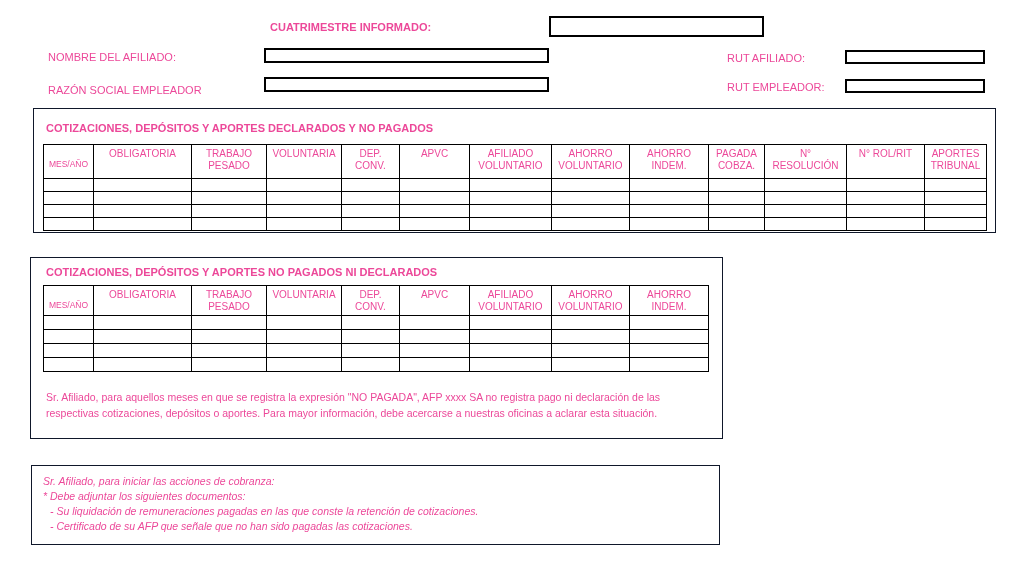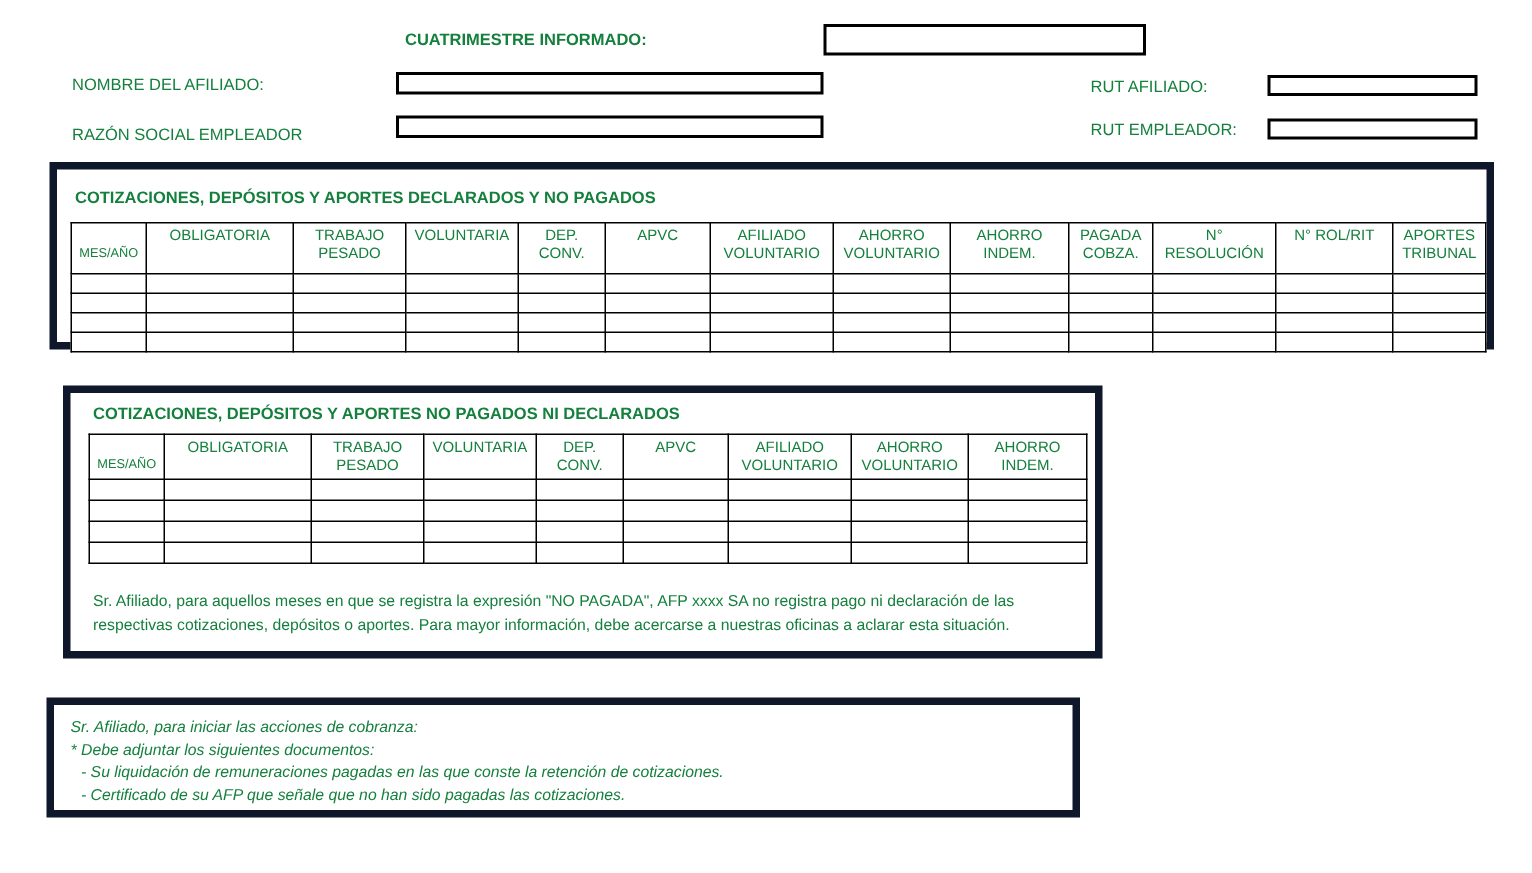--- a/index.html
+++ b/index.html
@@ -1,25 +1,25 @@
 <!DOCTYPE html>
 <html><head>
 <meta charset="utf-8">
 <style>
   * { margin:0; padding:0; box-sizing:border-box; }
   html,body { background:#e9e9e9; }
   .page {
     position:relative; width:1021px; height:582px; background:#ffffff;
-    font-family:"Liberation Sans", sans-serif; color:#15803d;
+    font-family:"Liberation Sans", sans-serif; color:#ec4899;
     overflow:hidden; margin:0 auto;
   }
   .lbl { position:absolute; font-size:11px; white-space:nowrap; }
   .bold { font-weight:bold; }
   .fieldbox { position:absolute; border:2px solid #000; background:#fff; font-size:10px; padding:1px 3px; overflow:hidden; }
-  .section { position:absolute; border:5px solid #0f172a; background:#fff; }
+  .section { position:absolute; border:1px solid #0f172a; background:#fff; }
   .sec-title { position:absolute; font-size:11px; font-weight:bold; white-space:nowrap; }
   table.formtable { position:absolute; border-collapse:collapse; table-layout:fixed; background:#fff; }
   table.formtable th, table.formtable td { border:1px solid #000; padding:0 1px; overflow:hidden; }
   table.formtable th {
     font-weight:normal; font-size:10px; line-height:11.5px;
     text-align:center; vertical-align:top; padding-top:3px;
   }
   table.formtable th.small-head { font-size:8.5px; padding-top:14px; }
   table.formtable td { font-size:10px; text-align:center; }
   .t1 thead tr { height:34px; }
@@ -144,21 +144,21 @@
             <td></td>
             <td></td>
             <td></td>
             <td></td>
             <td></td>
           </tr>
         </tbody>
       </table>
   </div>
 
-  <div class="section" style="left:30px; top:257px; width:693px; height:182px;margin-left:12px;">
+  <div class="section" style="left:30px; top:257px; width:693px; height:182px;">
     <div class="sec-title" style="left:15px; top:8px;">COTIZACIONES, DEPÓSITOS Y APORTES NO PAGADOS NI DECLARADOS</div>
     <table class="formtable t2" style="left:12px; top:27px; width:665px;">
         <colgroup>
           <col style="width: 50px;">
           <col style="width: 98px;">
           <col style="width: 75px;">
           <col style="width: 75px;">
           <col style="width: 58px;">
           <col style="width: 70px;">
           <col style="width: 82px;">

